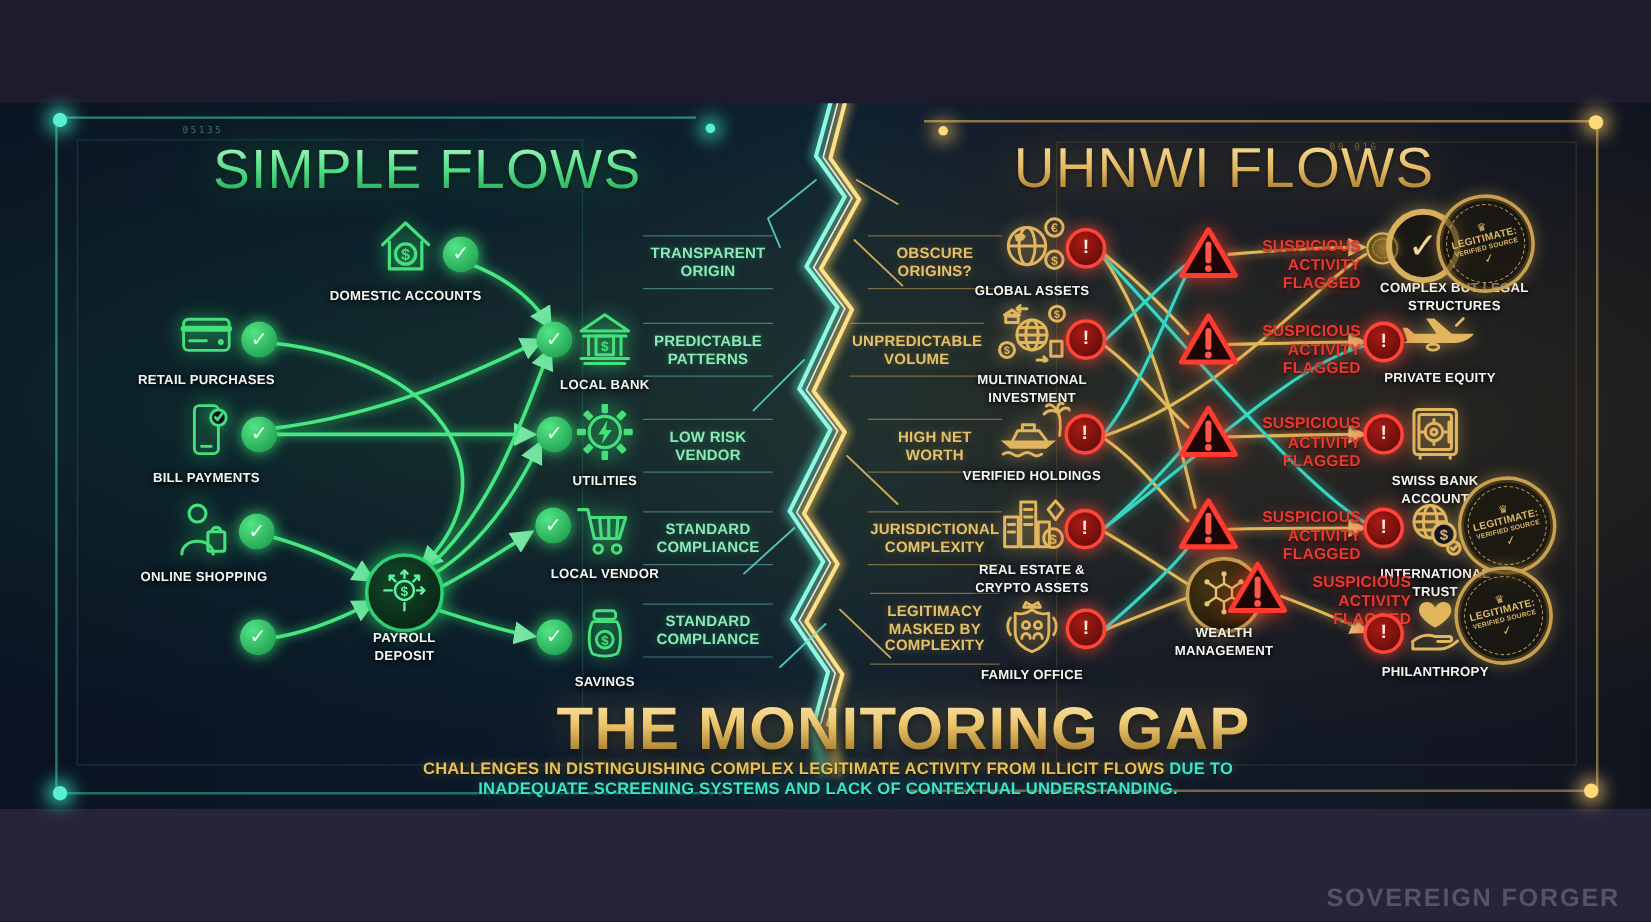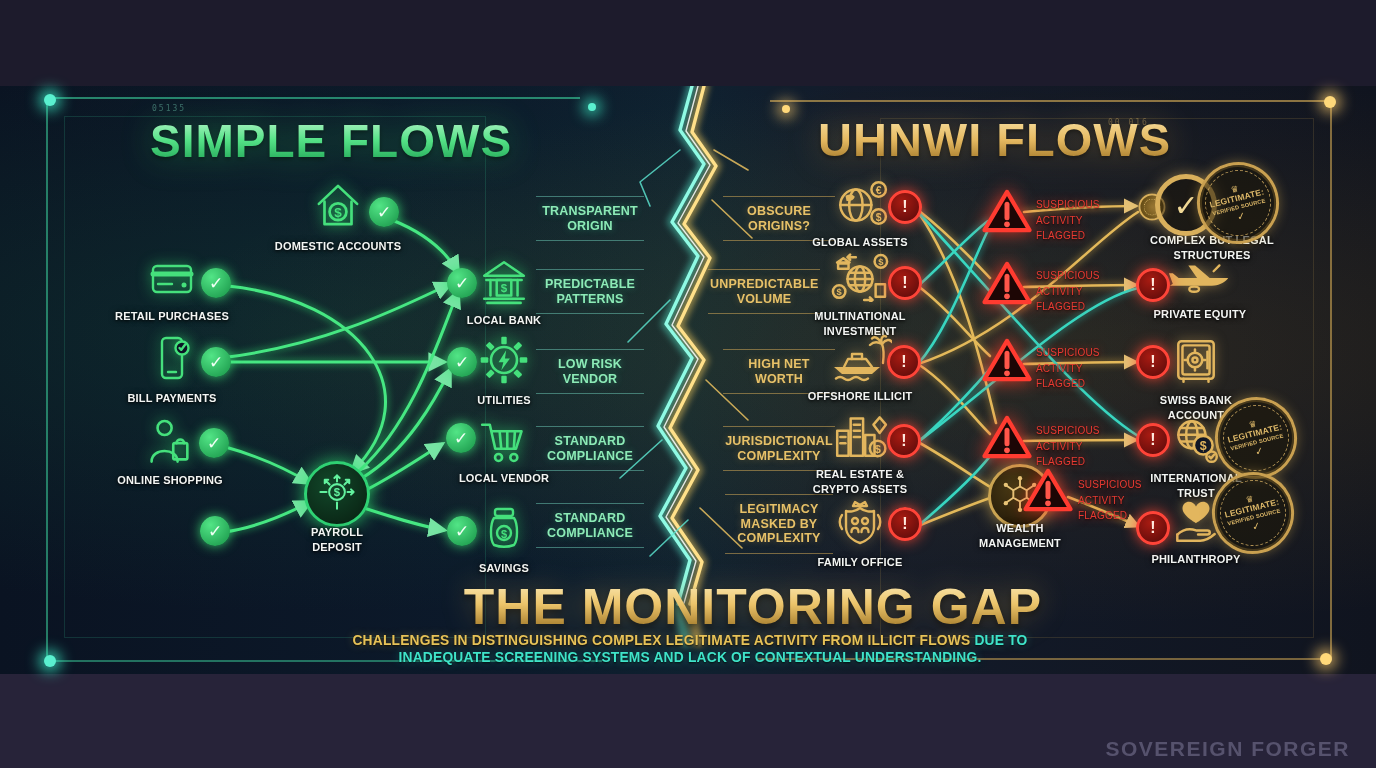--- a/index.html
+++ b/index.html
@@ -23,21 +23,21 @@
   .fa-right{left:1330px;top:14px;width:0;height:558px;border-left:2px solid rgba(222,178,88,.55);}
   .fa-bottom{left:756px;top:572px;width:574px;height:0;border-top:2px solid rgba(222,178,88,.5);}
   .fa-inner{left:880px;top:32px;width:432px;height:518px;border:1px solid rgba(222,178,88,.15);}
   .dot{position:absolute;border-radius:50%;}
   .dot.t{background:#5af0cf;box-shadow:0 0 14px 5px rgba(60,240,200,.75);}
   .dot.a{background:#ffd87a;box-shadow:0 0 14px 5px rgba(255,205,110,.7);}
   .code{position:absolute;font-size:8px;letter-spacing:2px;font-family:"DejaVu Sans Mono",monospace;}
   .code.t{color:rgba(130,230,200,.4);} .code.a{color:rgba(230,190,110,.4);}
 
   
-  .h-green,.h-gold{position:absolute;font-weight:700;letter-spacing:1px;white-space:nowrap;}
+  .h-green,.h-gold{position:absolute;text-align:center;font-weight:400;letter-spacing:1px;white-space:nowrap;}
   .h-green{font-size:46px;color:#4fdc82;background:linear-gradient(180deg,#c4f8d3 0%,#55e287 48%,#17script 100%);
     background:linear-gradient(180deg,#c4f8d3 0%,#55e287 48%,#179a4d 100%);
     -webkit-background-clip:text;background-clip:text;-webkit-text-fill-color:transparent;
     filter:drop-shadow(0 0 16px rgba(46,224,110,.4)) drop-shadow(0 2px 2px rgba(0,0,0,.55));}
   .h-gold{font-size:47px;color:#e0b45e;background:linear-gradient(180deg,#fbe7ae 0%,#e6ba62 50%,#93691c 100%);
     -webkit-background-clip:text;background-clip:text;-webkit-text-fill-color:transparent;
     filter:drop-shadow(0 0 16px rgba(230,180,80,.38)) drop-shadow(0 2px 2px rgba(0,0,0,.55));}
 
   
   .node{position:absolute;transform:translateX(-50%);text-align:center;z-index:5;}
@@ -72,22 +72,22 @@
 
   .trait{position:absolute;text-align:center;font-weight:700;font-size:12.5px;line-height:14.5px;
     letter-spacing:.2px;padding:7px 2px;z-index:5;}
   .trait.g{color:#8ceab6;text-shadow:0 0 7px rgba(60,220,150,.4);
     border-top:1px solid rgba(110,205,185,.5);border-bottom:1px solid rgba(110,205,185,.5);}
   .trait.au{color:#e7c168;text-shadow:0 0 7px rgba(225,175,75,.35);
     border-top:1px solid rgba(205,165,85,.55);border-bottom:1px solid rgba(205,165,85,.55);}
 
   .warn{position:absolute;z-index:6;transform:translate(-50%,-50%);
     filter:drop-shadow(0 0 9px rgba(255,60,40,.8));}
-  .alert-txt{position:absolute;width:98px;z-index:6;font-weight:400;font-size:10px;line-height:15.5px;
-    letter-spacing:.2px;color:#e83a32;text-shadow:0 0 9px rgba(235,55,40,.55),0 1px 2px rgba(0,0,0,.8);}
+  .alert-txt{position:absolute;width:98px;z-index:6;font-weight:700;font-size:13px;line-height:15.5px;
+    letter-spacing:.2px;color:#e83a32;text-shadow:0 0 9px rgba(235,55,40,.55),0 1px 2px rgba(0,0,0,.8);text-align:right;}
 
   .stamp{position:absolute;width:76px;height:76px;border-radius:50%;z-index:7;transform:translate(-50%,-50%) rotate(-14deg);
     border:3px solid #c9a050;background:rgba(28,21,8,.55);color:#ddb868;
     display:flex;flex-direction:column;align-items:center;justify-content:center;line-height:1.15;
     box-shadow:0 0 12px rgba(205,165,75,.45), inset 0 0 0 2px rgba(150,115,45,.35);}
   .stamp::before{content:"";position:absolute;inset:5px;border:1px dashed rgba(225,185,105,.75);border-radius:50%;}
   .stamp .crown{font-size:9px;} .stamp .s1{font-size:8.5px;font-weight:800;letter-spacing:.2px;}
   .stamp .s2{font-size:5.6px;font-weight:700;letter-spacing:.2px;} .stamp .sc{font-size:10px;font-weight:800;}
 
   .gap-title{position:absolute;left:338px;top:578px;width:704px;text-align:right;z-index:8;
@@ -403,21 +403,21 @@
     </div>
     <div class="node" style="left:860px;top:246px;width:130px;">
       <span class="ic au"><svg width="64" height="50" viewBox="0 0 64 48">
             <path d="M6 34 H52 L44 41 H14 Z" fill="currentColor" stroke="none"></path>
             <path d="M16 34 L20 26 H38 L44 34"></path>
             <path d="M24 26 V21 H34 V26"></path>
             <path d="M8 45.5 q4 -3 8 0 q4 3 8 0 q4 -3 8 0 q4 3 8 0"></path>
             <path d="M55 30 C56 22 56 16 54 11"></path>
             <path d="M54 11 C49 8 45 9 42 12 M54 11 C58 6 62 6 64 9 M54 11 C52 5 55 2 58 3.5 M54 11 C50 4 46 3 44 5.5"></path>
           </svg></span>
-      <div class="lbl">OFFSHORE ILLICIT</div>
+      <div class="lbl">VERIFIED HOLDINGS</div>
     </div>
     <div class="node" style="left:860px;top:324px;width:132px;">
       <span class="ic au"><svg width="58" height="50" viewBox="0 0 56 48">
             <rect x="6" y="20" width="11" height="24"></rect>
             <rect x="19" y="8" width="12" height="36"></rect>
             <rect x="33" y="24" width="9" height="20"></rect>
             <line x1="9" y1="26" x2="14" y2="26"></line>
             <line x1="9" y1="32" x2="14" y2="32"></line>
             <line x1="22" y1="14" x2="28" y2="14"></line>
             <line x1="22" y1="20" x2="28" y2="20"></line>

